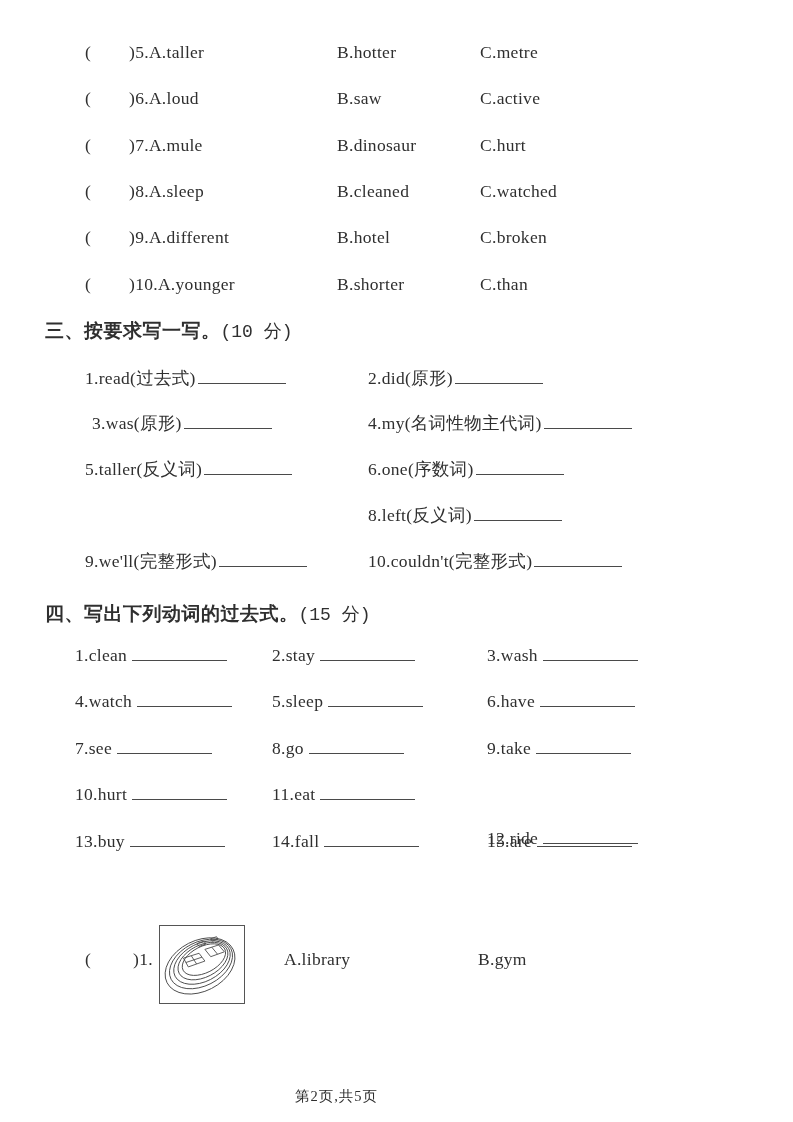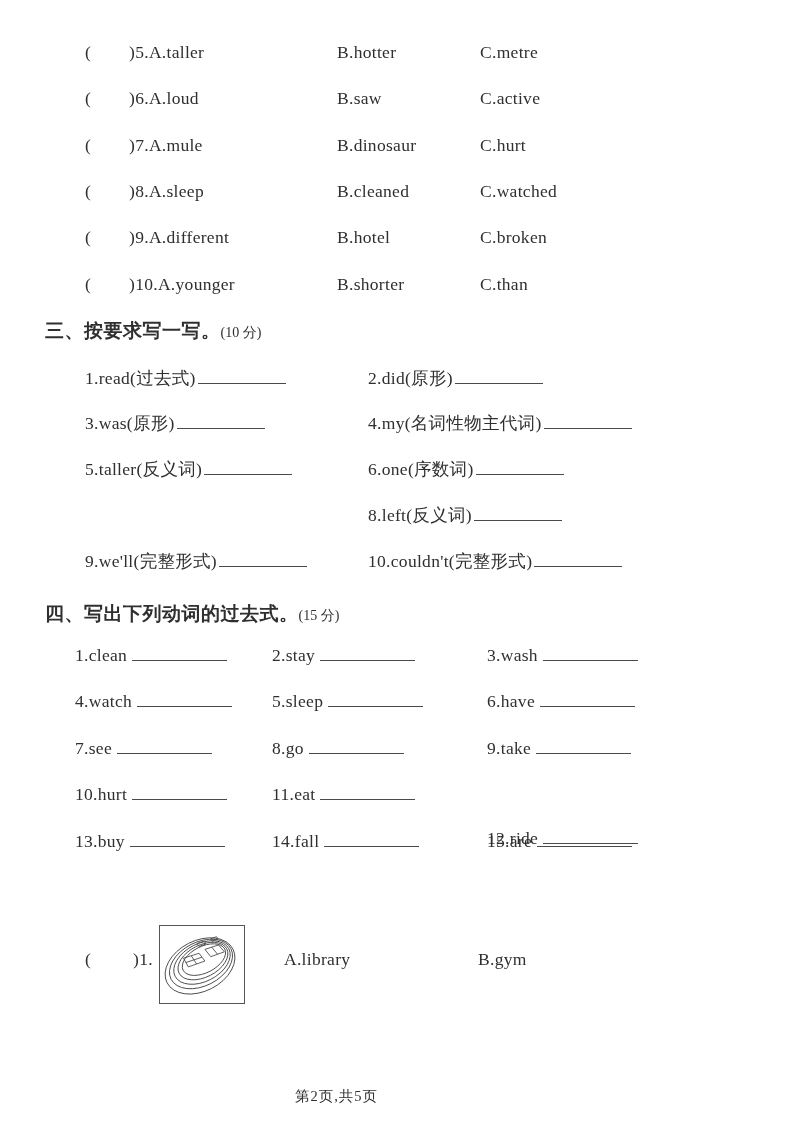--- a/index.html
+++ b/index.html
@@ -3,21 +3,21 @@
 <meta charset="utf-8">
 <style>
   html,body { margin:0; padding:0; background:#ffffff; }
   .page {
     position:relative; width:793px; height:1122px; background:#ffffff;
     font-family:"Liberation Serif", serif; color:#2f2f2f; overflow:hidden;
   }
   .abs { position:absolute; white-space:nowrap; line-height:1.15; }
   .en  { font-size:17.5px; letter-spacing:0.3px; }
   .hdr { font-size:19px; font-weight:700; font-family:"Liberation Sans", sans-serif; letter-spacing:0.5px; }
-  .hdr .score { font-weight:400; font-family:Liberation Serif, serif; font-size:14px; letter-spacing:0; }
+  .hdr .score { font-weight:400; font-family:Liberation Mono, monospace; font-size:18px; letter-spacing:0; }
   .blank {
     display:inline-block; width:88px; height:15px;
     border-bottom:1px solid #4a4a4a; margin-left:2px; vertical-align:baseline;
   }
   .blank.w95 { width:95px; margin-left:5px; }
   .imgbox { position:absolute; border:1px solid #555; background:#fff; }
   .footer { width:673px; text-align:center; font-size:14.5px; letter-spacing:1px; }
 </style>
 </head>
 <body>
@@ -51,21 +51,21 @@
 
   <div class="abs en" style="top:274px;left:85px">(</div>
   <div class="abs en" style="top:274px;left:129px"><span>)</span><span>10.</span><span>A.younger</span></div>
   <div class="abs en" style="top:274px;left:337px">B.shorter</div>
   <div class="abs en" style="top:274px;left:480px">C.than</div>
 
   <div class="abs hdr" style="top:320px;left:45px"><span>三、按要求写一写。</span><span class="score">(10 分)</span></div>
 
   <div class="abs en" style="top:368px;left:85px"><span>1.read(过去式)</span><span class="blank"></span></div>
   <div class="abs en" style="top:368px;left:368px"><span>2.did(原形)</span><span class="blank"></span></div>
-  <div class="abs en" style="top:413px;left:85px"><span>3.was(原形)</span><span class="blank"></span></div>
+  <div class="abs en" style="top:413px;left:92px"><span>3.was(原形)</span><span class="blank"></span></div>
   <div class="abs en" style="top:413px;left:368px"><span>4.my(名词性物主代词)</span><span class="blank"></span></div>
   <div class="abs en" style="top:459px;left:85px"><span>5.taller(反义词)</span><span class="blank"></span></div>
   <div class="abs en" style="top:459px;left:368px"><span>6.one(序数词)</span><span class="blank"></span></div>
   <div class="abs en" style="top:505px;left:368px"><span>8.left(反义词)</span><span class="blank"></span></div>
   <div class="abs en" style="top:551px;left:85px"><span>9.we'll(完整形式)</span><span class="blank"></span></div>
   <div class="abs en" style="top:551px;left:368px"><span>10.couldn't(完整形式)</span><span class="blank"></span></div>
 
   <div class="abs hdr" style="top:603px;left:45px"><span>四、写出下列动词的过去式。</span><span class="score">(15 分)</span></div>
 
   <div class="abs en" style="top:645px;left:75px"><span>1.clean</span><span class="blank w95"></span></div>

